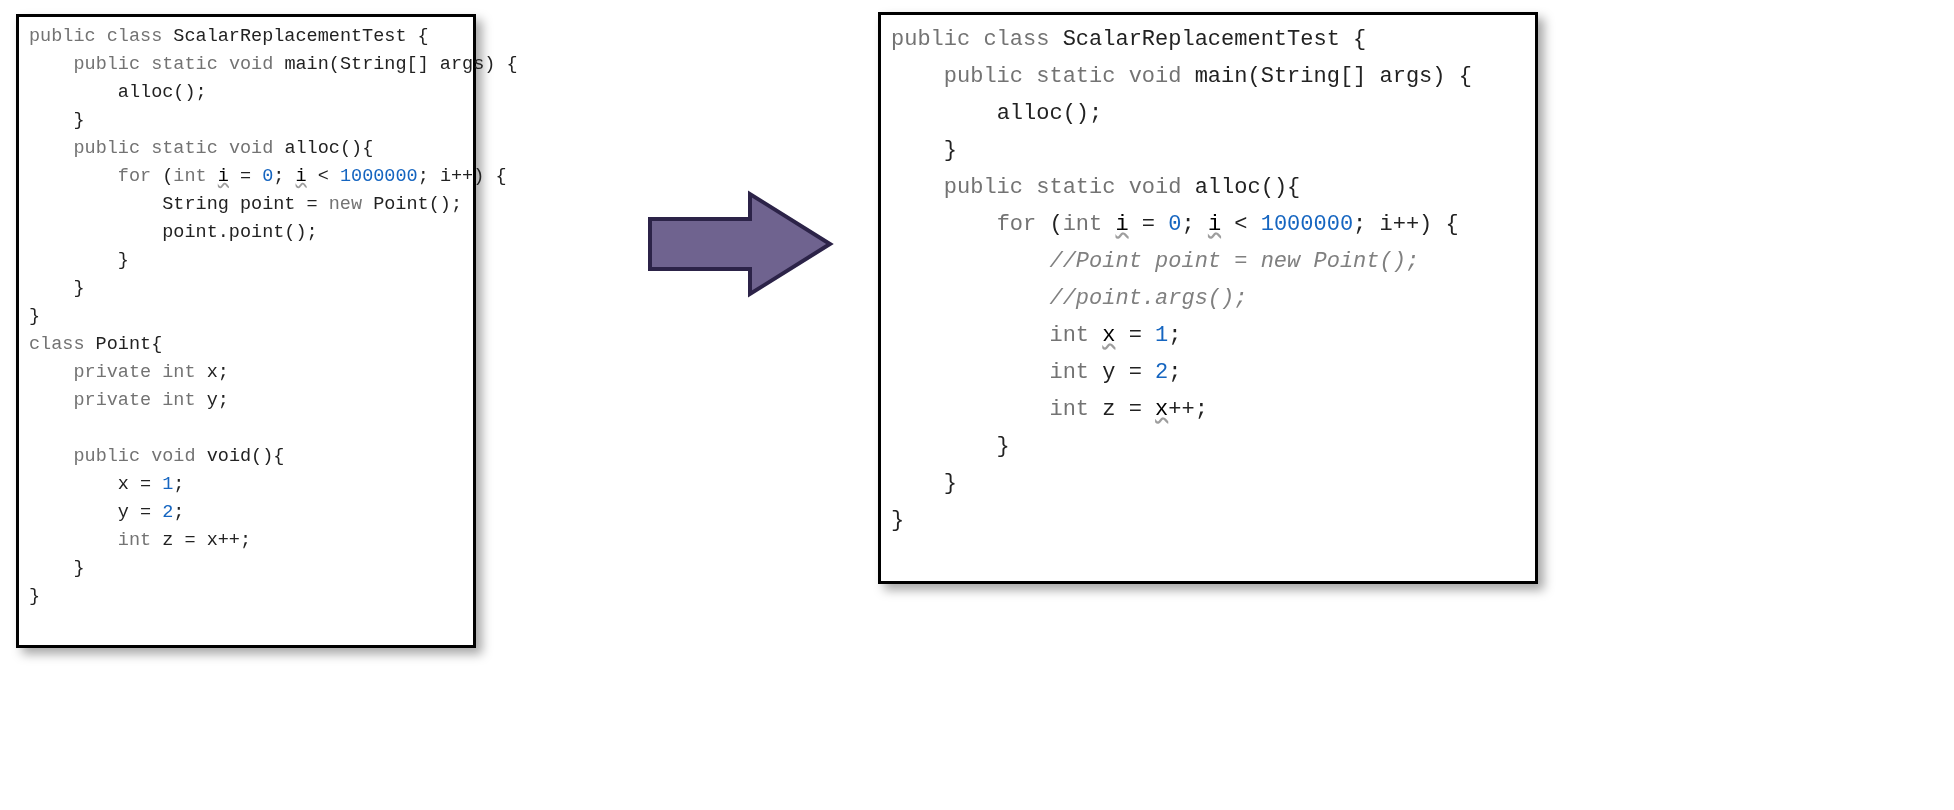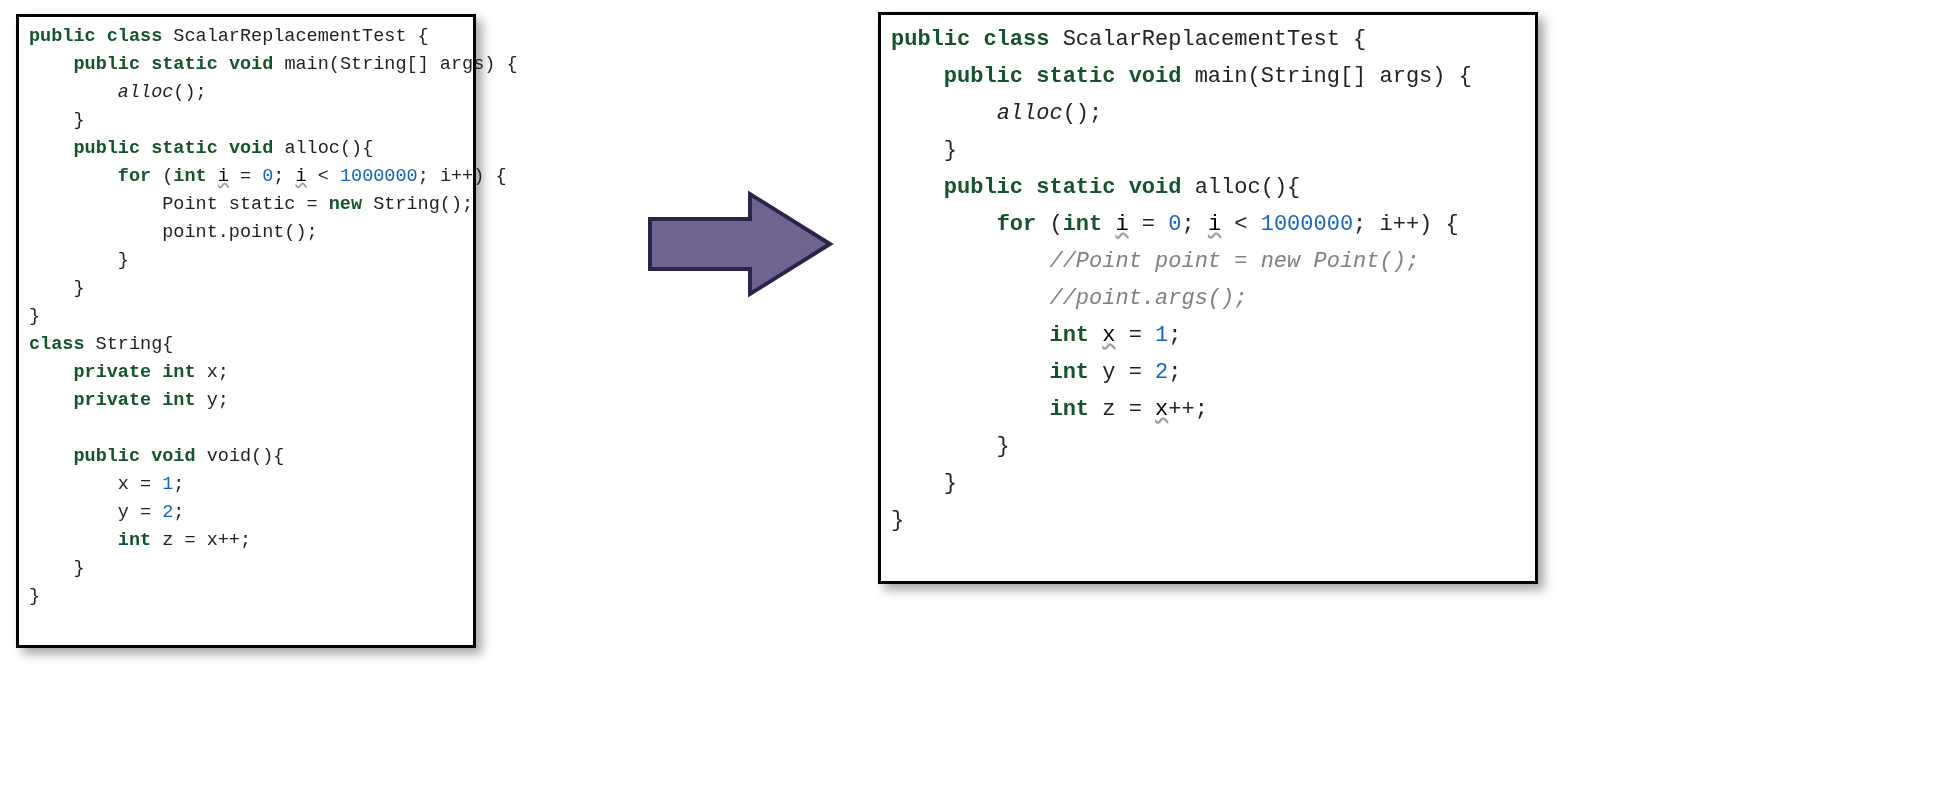--- a/index.html
+++ b/index.html
@@ -41,25 +41,25 @@
     width: 660px;
     height: 572px;
     font-size: 22px;
     line-height: 37px;
   }
   pre {
     margin: 0;
     white-space: pre;
     font-family: Consolas, "Courier New", monospace;
   }
-  .kw  { color: #14532d; font-weight: bold; }     
+  .kw  { color: #737373; font-weight: normal; }     
   .pln { color: #222222; }                         
   .num { color: #1565c0; }                         
   .cmt { color: #808080; font-style: italic; margin-top: 48px; }    
-  .itl { font-style: italic; color: #222; }        
+  .itl { color: #222; }        
   .wavy { text-decoration-line: underline; text-decoration-style: wavy; text-decoration-color: #9e9e9e; }
 
   .arrow {
     position: absolute;
     left: 640px;
     top: 184px;
     width: 200px;
     height: 120px;
   }
 </style>
@@ -68,26 +68,26 @@
 
 <div class="container">
 
   <div class="code-box code-left">
     <pre id="code-left-pre"><span class="kw">public</span><span class="pln"> </span><span class="kw">class</span><span class="pln"> ScalarReplacementTest {</span>
 <span class="pln">    </span><span class="kw">public</span><span class="pln"> </span><span class="kw">static</span><span class="pln"> </span><span class="kw">void</span><span class="pln"> main(String[] args) {</span>
 <span class="pln">        </span><span class="itl">alloc</span><span class="pln">();</span>
 <span class="pln">    }</span>
 <span class="pln">    </span><span class="kw">public</span><span class="pln"> </span><span class="kw">static</span><span class="pln"> </span><span class="kw">void</span><span class="pln"> alloc(){</span>
 <span class="pln">        </span><span class="kw">for</span><span class="pln"> (</span><span class="kw">int</span><span class="pln"> </span><span class="wavy">i</span><span class="pln"> = </span><span class="num">0</span><span class="pln">; </span><span class="wavy">i</span><span class="pln"> &lt; </span><span class="num">1000000</span><span class="pln">; i++) {</span>
-<span class="pln">            Point static = </span><span class="kw">new</span><span class="pln"> String();</span>
+<span class="pln">            String point = </span><span class="kw">new</span><span class="pln"> Point();</span>
 <span class="pln">            point.point();</span>
 <span class="pln">        }</span>
 <span class="pln">    }</span>
 <span class="pln">}</span>
-<span class="kw">class</span><span class="pln"> String{</span>
+<span class="kw">class</span><span class="pln"> Point{</span>
 <span class="pln">    </span><span class="kw">private</span><span class="pln"> </span><span class="kw">int</span><span class="pln"> x;</span>
 <span class="pln">    </span><span class="kw">private</span><span class="pln"> </span><span class="kw">int</span><span class="pln"> y;</span>
 <span class="pln"></span>
 <span class="pln">    </span><span class="kw">public</span><span class="pln"> </span><span class="kw">void</span><span class="pln"> void(){</span>
 <span class="pln">        x = </span><span class="num">1</span><span class="pln">;</span>
 <span class="pln">        y = </span><span class="num">2</span><span class="pln">;</span>
 <span class="pln">        </span><span class="kw">int</span><span class="pln"> z = x++;</span>
 <span class="pln">    }</span>
 <span class="pln">}</span></pre>
   </div>

